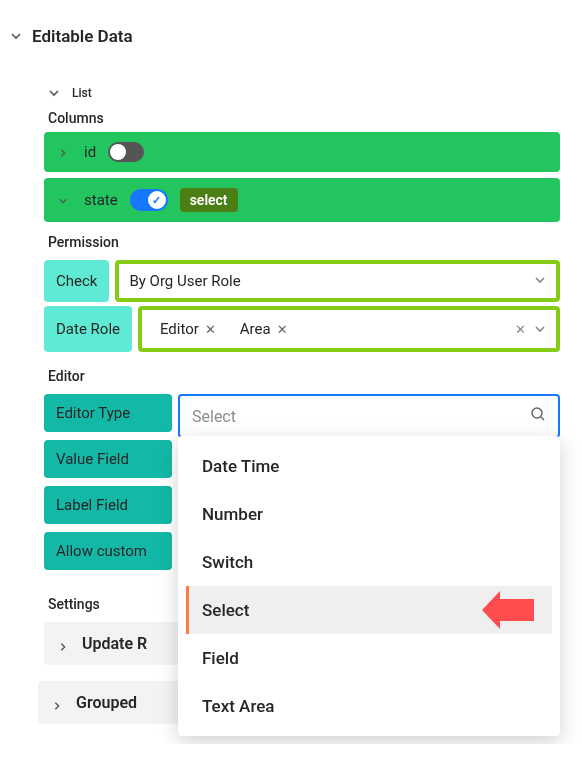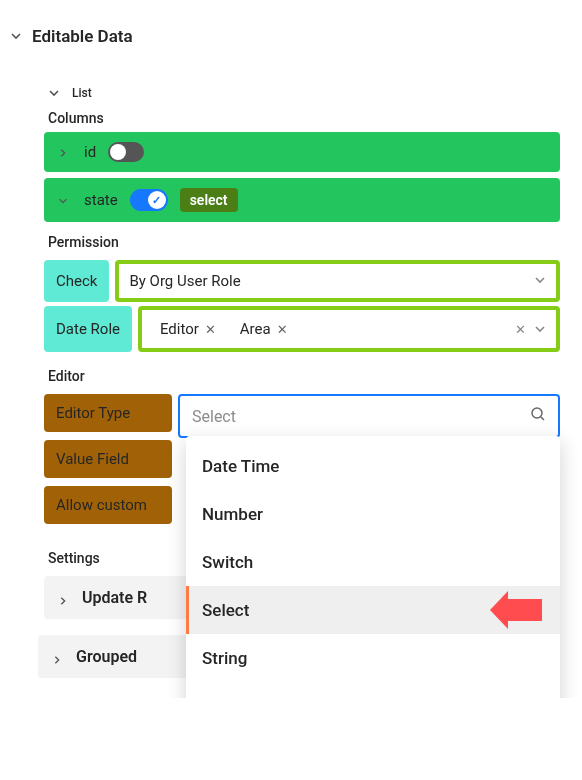--- a/index.html
+++ b/index.html
@@ -29,29 +29,29 @@
   .pill { background:#4b7f16; color:#fff; font-weight:600; font-size:14px; padding:4px 10px; border-radius:4px; }
   .sublabel { font-size:14px; font-weight:500; padding:6px 10px 6px 10px; }
   .field-row { display:flex; align-items:stretch; gap:6px; margin:4px 6px; }
   .field-lbl { background:#5eead4; border-radius:4px; padding:10px 12px; display:flex; align-items:center; font-size:15px; }
   .field-box { flex:1; border:4px solid #84cc16; border-radius:4px; background:#fff; display:flex; align-items:center; padding:8px 10px; font-size:15px; }
   .field-box.select { justify-content:space-between; }
   .tag { display:inline-flex; align-items:center; gap:6px; padding:2px 8px; border-radius:4px; font-size:15px; }
   .tag .x { font-size:13px; color:#666; }
   .tail { display:flex; align-items:center; gap:8px; margin-left:auto; color:#888; }
   .searchbox { border:2px solid #1677ff; border-radius:4px; padding:10px 12px; display:flex; align-items:center; justify-content:space-between; color:#8c8c8c; font-size:16px; }
-  .dropdown { position:absolute; left:8px; right:0; top:42px; background:#fff; border-radius:4px; box-shadow:0 6px 20px rgba(0,0,0,0.18); padding:6px 0; }
+  .dropdown { position:absolute; left:0; right:0; top:42px; background:#fff; border-radius:4px; box-shadow:0 6px 20px rgba(0,0,0,0.18); padding:6px 8px; }
   .dd-item { padding:14px 16px; font-size:17px; font-weight:500; position:relative; }
   .dd-item.hl { background:#efefef; }
   .dd-item.hl::before { content:""; position:absolute; left:0; top:0; bottom:0; width:3px; background:#ff7a45; }
   .arrow { position:absolute; right:18px; top:50%; transform:translateY(-50%); width:36px; height:22px; background:#ff4d4f; }
   .arrow::before { content:""; position:absolute; left:-16px; top:-8px; border-right:18px solid #ff4d4f; border-top:19px solid transparent; border-bottom:19px solid transparent; }
   .editor-area { position:relative; margin:4px 6px; }
   .editor-lbl-col { display:flex; flex-direction:column; gap:8px; }
-  .stub { background:#a16207; border-radius:4px; padding:10px 12px; font-size:15px; width:128px; }
+  .stub { background:#14b8a6; border-radius:4px; padding:10px 12px; font-size:15px; width:128px; }
   .settings { margin-top:24px; }
   .settings-row { display:flex; align-items:center; gap:10px; padding:12px 14px; background:#f3f3f3; border-radius:4px; margin:4px 6px; font-size:16px; font-weight:600; }
   .grouped { margin:16px 28px 0 28px; }
 </style>
 </head>
 <body>
 
 <div class="sect-head">
   <span class="chev">
     <svg viewBox="0 0 12 12" width="12" height="12">
@@ -129,41 +129,42 @@
     </div>
   </div>
 
   <div class="sublabel" style="margin-top:10px;">Editor</div>
 
   <div class="editor-area">
     <div style="display:flex; gap:6px;">
       <div class="editor-lbl-col">
         <div class="stub">Editor Type</div>
         <div class="stub">Value Field</div>
+        <div class="stub">Label Field</div>
         <div class="stub">Allow custom</div>
       </div>
       <div style="flex:1; position:relative;">
         <div class="searchbox">
           <span>Select</span>
           <span>
             <svg viewBox="0 0 16 16" width="16" height="16">
                 <circle cx="7" cy="7" r="5" fill="none" stroke="#666" stroke-width="1.5"></circle>
                 <path d="M11 11 L14 14" stroke="#666" stroke-width="1.5"></path>
               </svg>
           </span>
         </div>
         <div class="dropdown">
           <div class="dd-item">Date Time</div>
           <div class="dd-item">Number</div>
           <div class="dd-item">Switch</div>
           <div class="dd-item hl">
             <span>Select</span>
             <span class="arrow"></span>
           </div>
-          <div class="dd-item">String</div>
+          <div class="dd-item">Field</div>
           <div class="dd-item">Text Area</div>
         </div>
       </div>
     </div>
   </div>
 
   <div class="settings">
     <div class="label-sm">Settings</div>
     <div class="settings-row">
       <span class="chev">

